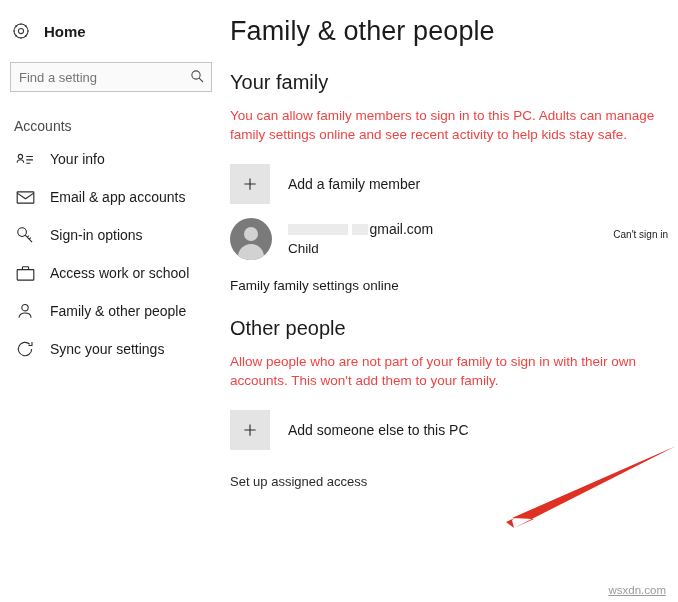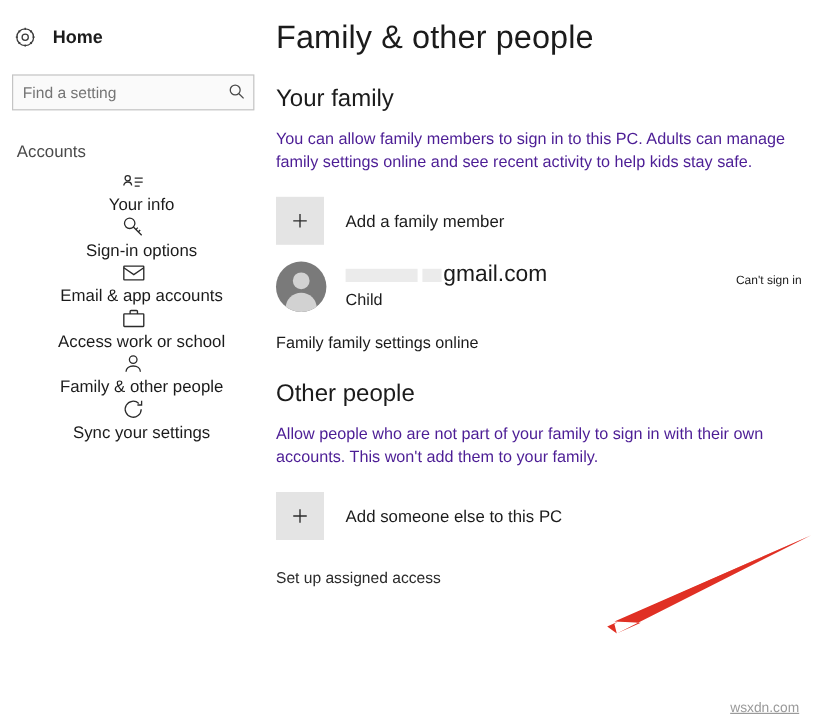--- a/index.html
+++ b/index.html
@@ -83,21 +83,20 @@
     font-size: 14px;
     color: #4a4a4a;
   }
   .nav-item {
     display: flex;
     align-items: center;
     height: 38px;
     padding-left: 14px;
     box-sizing: border-box;
     cursor: default;
-    flex-direction: column;
   }
   .nav-icon {
     width: 22px;
     height: 22px;
     flex: 0 0 22px;
     margin-right: 14px;
     display: flex;
     align-items: center;
     justify-content: center;
     color: #2b2b2b;
@@ -123,21 +122,21 @@
   }
   .sub-head {
     font-size: 20px;
     color: #1b1b1b;
     margin: 24px 0 0 0;
     font-weight: normal;
   }
   .body-text {
     font-size: 13.5px;
     line-height: 19px;
-    color: #4c1d95;
+    color: #ef4444;
     margin: 12px 0 0 0;
     max-width: 440px;
   }
   .tile-row {
     display: flex;
     align-items: center;
     margin-top: 20px;
   }
   .plus-tile {
     width: 40px;
@@ -207,21 +206,21 @@
   }
   .acct-email-blank {
     display: inline-block;
     width: 16px;
     height: 11px;
     background: #ebebeb;
     vertical-align: middle;
     margin-right: 1px;
   }
   .acct-email {
-    font-size: 19px;
+    font-size: 14px;
     color: #1b1b1b;
   }
   .acct-role {
     font-size: 13.5px;
     color: #1b1b1b;
     margin-top: 4px;
   }
   .acct-status {
     position: absolute;
     right: 0;
@@ -296,36 +295,36 @@
           <circle cx="6.5" cy="9" r="2.6"></circle>
           <path d="M2.6 16.4c0-2.3 1.8-3.6 3.9-3.6s3.9 1.3 3.9 3.6"></path>
           <path d="M13.5 9h8M13.5 13h8M13.5 17h5"></path>
         </svg>
       </span>
       <span class="nav-label">Your info</span>
     </div>
 
     <div class="nav-item">
       <span class="nav-icon">
+        <svg width="21" height="21" viewBox="0 0 24 24" fill="none" stroke="currentColor" stroke-width="1.3">
+          <rect x="2.5" y="5.5" width="19" height="13" rx="0.6"></rect>
+          <path d="M2.5 7l9.5 6.5L21.5 7"></path>
+        </svg>
+      </span>
+      <span class="nav-label">Email &amp; app accounts</span>
+    </div>
+
+    <div class="nav-item">
+      <span class="nav-icon">
         <svg width="20" height="20" viewBox="0 0 24 24" fill="none" stroke="currentColor" stroke-width="1.3">
           <circle cx="8.5" cy="8.5" r="5.2"></circle>
           <path d="M12.2 12.2L20.5 20.5M17 17.2l2-2M14.6 14.8l2-2"></path>
         </svg>
       </span>
       <span class="nav-label">Sign-in options</span>
-    </div>
-
-    <div class="nav-item">
-      <span class="nav-icon">
-        <svg width="21" height="21" viewBox="0 0 24 24" fill="none" stroke="currentColor" stroke-width="1.3">
-          <rect x="2.5" y="5.5" width="19" height="13" rx="0.6"></rect>
-          <path d="M2.5 7l9.5 6.5L21.5 7"></path>
-        </svg>
-      </span>
-      <span class="nav-label">Email &amp; app accounts</span>
     </div>
 
     <div class="nav-item">
       <span class="nav-icon">
         <svg width="21" height="21" viewBox="0 0 24 24" fill="none" stroke="currentColor" stroke-width="1.3">
           <rect x="2.5" y="7.5" width="19" height="12" rx="0.6"></rect>
           <path d="M8.5 7.5V5.2c0-.5.4-.9.9-.9h5.2c.5 0 .9.4.9.9v2.3"></path>
         </svg>
       </span>
       <span class="nav-label">Access work or school</span>

